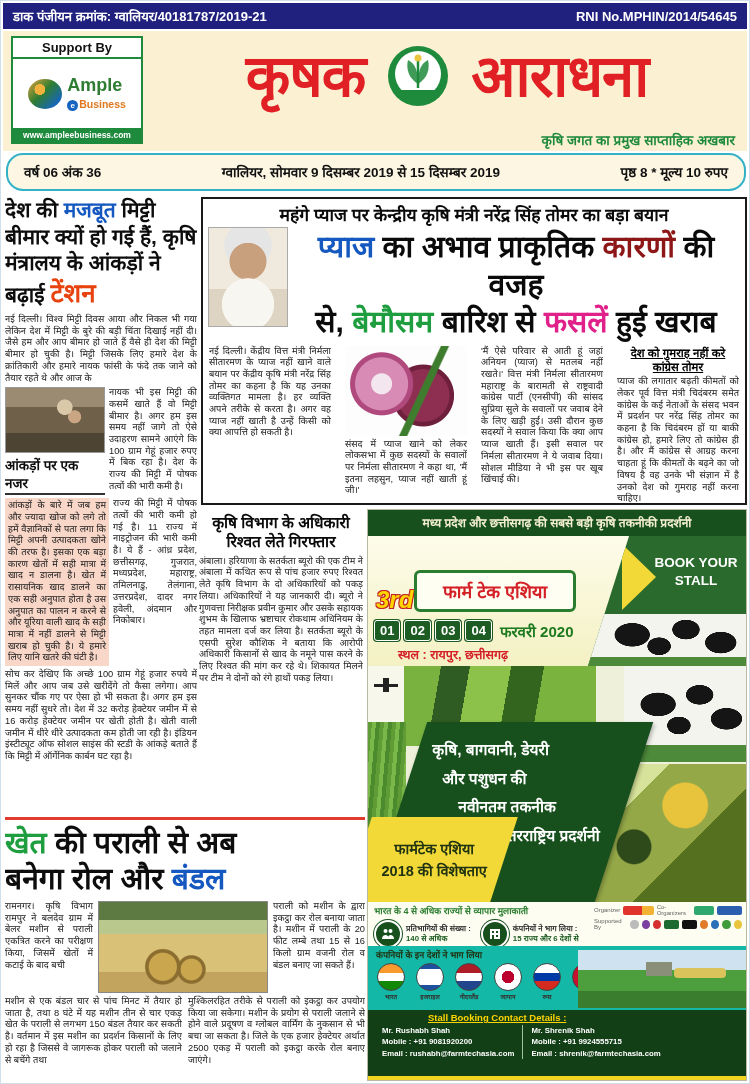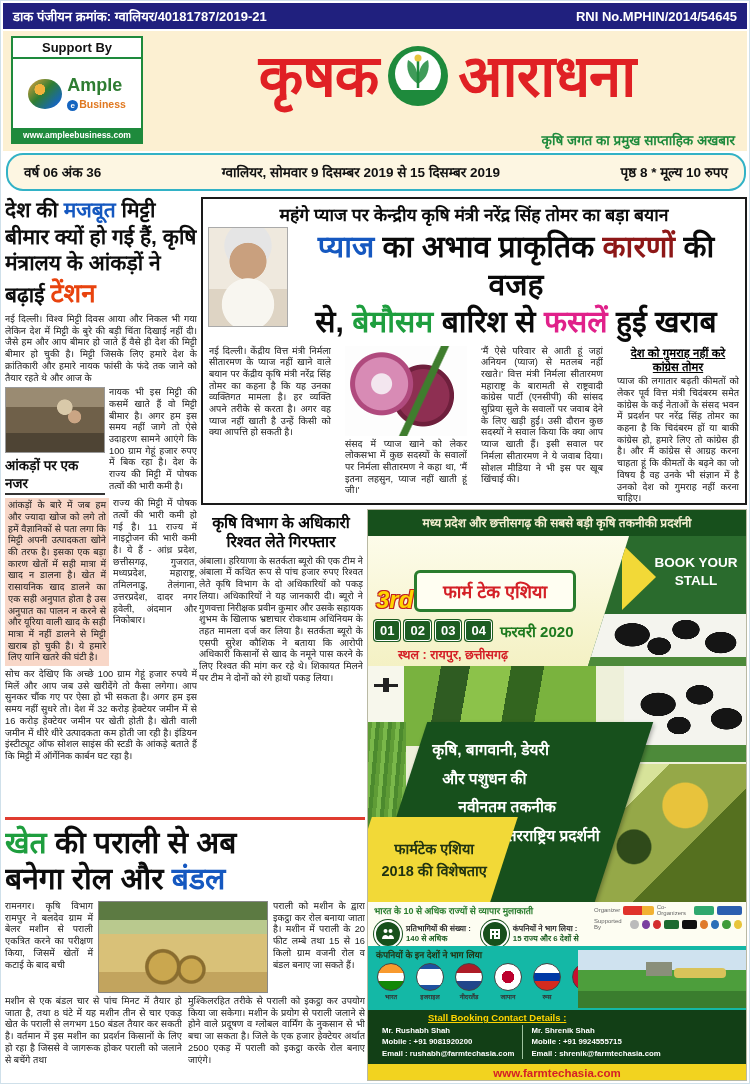--- a/index.html
+++ b/index.html
@@ -20,21 +20,21 @@
   .ample-area{flex:1;display:flex;align-items:center;justify-content:center;gap:5px;}
   .globe{width:34px;height:30px;border-radius:50%;flex:none;
     background:radial-gradient(circle at 35% 35%,#f0b23c 18%,transparent 19%),
       linear-gradient(135deg,#e8a33d 0%,#2e7d32 45%,#1565c0 85%);}
   .ample-txt{line-height:1.05;}
   .ample-main{color:#2e7d32;font-weight:bold;font-size:18px;}
   .ample-sub{font-size:10.5px;font-weight:bold;color:#e07820;}
   .ample-e{display:inline-block;width:11px;height:11px;border-radius:50%;background:#1565c0;color:#fff;
     font-size:8px;text-align:center;line-height:11px;margin-right:1px;}
   .support-url{background:#1e8a3c;color:#fff;font-size:8.5px;font-weight:bold;text-align:center;padding:2px 0;}
-  .mast-title{position:absolute;left:148px;top:4px;width:592px;display:flex;align-items:center;justify-content:center;gap:8px;}
+  .mast-title{position:absolute;left:148px;top:4px;width:592px;display:flex;align-items:center;justify-content:center;gap:21px;}
   .mast-word{color:#e02024;font-weight:bold;font-size:58px;letter-spacing:-1px;line-height:1.4;}
   .mast-logo{width:64px;height:64px;flex:none;}
   .web-line{position:absolute;left:172px;top:126px;font-size:11px;font-weight:bold;color:#222;display:flex;align-items:center;gap:4px;}
   .globe-dot{width:12px;height:12px;border-radius:50%;display:inline-block;
     background:radial-gradient(circle at 40% 40%,#9fd0f0 30%,#1565c0 90%);}
   .tagline{position:absolute;right:12px;top:100px;color:#1e8a3c;font-weight:bold;font-size:13.5px;}
   
   .dateline{position:absolute;left:5px;top:152px;width:740px;height:38px;border:2px solid #32b2c6;
     border-radius:17px;background:#fdf6e2;display:flex;align-items:center;justify-content:space-between;
     padding:0 16px;box-sizing:border-box;font-weight:bold;font-size:13.5px;color:#111;}
@@ -168,21 +168,21 @@
   .flag-nl{background:linear-gradient(180deg,#ae1c28 0 33%,#fff 33% 66%,#21468b 66%);}
   .flag-jp{background:radial-gradient(circle at 50% 50%,#bc002d 34%,#fff 35%);}
   .flag-ru{background:linear-gradient(180deg,#fff 0 33%,#0039a6 33% 66%,#d52b1e 66%);}
   .flag-ae{background:linear-gradient(90deg,#c8102e 0 26%,transparent 26%),
     linear-gradient(180deg,#00732f 0 33%,#fff 33% 66%,#000 66%);}
   .flags-tractor{position:absolute;right:0;top:4px;width:168px;height:58px;
     background:linear-gradient(180deg,#cfe2ef 0 34%,#4d9e3c 34% 70%,#3a7d2e 70%);}
   .flags-tractor i{position:absolute;display:block;background:#8a8f7a;}
   .flags-tractor .t1{left:68px;top:12px;width:26px;height:14px;}
   .flags-tractor .t2{left:96px;top:18px;width:52px;height:10px;border-radius:4px;background:#d9c35a;}
-  .ad-contact{position:relative;height:54px;background:#123f16;color:#fff;padding:2px 6px;box-sizing:border-box;}
+  .ad-contact{position:relative;height:66px;background:#123f16;color:#fff;padding:2px 6px;box-sizing:border-box;}
   .contact-title{color:#ffd400;font-weight:bold;font-size:9.5px;text-decoration:underline;margin-left:54px;}
   .contact-cols{display:flex;margin-top:2px;}
   .contact-col{font-size:7.8px;font-weight:bold;line-height:1.45;padding:0 8px;}
   .contact-col + .contact-col{border-left:1px solid #9fc39f;}
   .media-box{position:absolute;right:4px;top:4px;width:94px;height:44px;background:#fff;border-radius:4px;
     color:#203312;text-align:center;font-size:8.5px;font-weight:bold;padding-top:2px;box-sizing:border-box;}
   .media-logos{display:flex;justify-content:center;gap:6px;margin-top:2px;}
   .mlogo{width:20px;height:20px;border-radius:50%;}
   .mlogo1{background:radial-gradient(circle at 50% 50%,#e8c53c 35%,#1e8a3c 36%);}
   .mlogo2{background:radial-gradient(circle at 50% 50%,#fff 45%,#1e8a3c 46%);border:2px solid #1e8a3c;box-sizing:border-box;}
@@ -337,21 +337,21 @@
     </div>
     <div class="feat-par">
       <div class="feat-inner">
         <div>फार्मटेक एशिया</div>
         <div>2018 की विशेषताए</div>
       </div>
     </div>
   </div>
 
   <div class="ad-stats">
-    <div class="trade-line">भारत के 10 से अधिक राज्यों से व्यापार मुलाकाती</div>
+    <div class="trade-line">भारत के 4 से अधिक राज्यों से व्यापार मुलाकाती</div>
     <div class="stats-row">
       <div class="stat">
         <span class="stat-icon">
           <svg width="14" height="14" viewBox="0 0 14 14">
               <circle cx="4.5" cy="4" r="2" fill="#fff"></circle>
               <circle cx="9.5" cy="4" r="2" fill="#fff"></circle>
               <path d="M1 12c0-2.5 1.6-4 3.5-4S8 9.5 8 12z" fill="#fff"></path>
               <path d="M6.5 12c.2-2.3 1.5-4 3-4 1.9 0 3.5 1.5 3.5 4z" fill="#fff"></path>
             </svg>
         </span>

